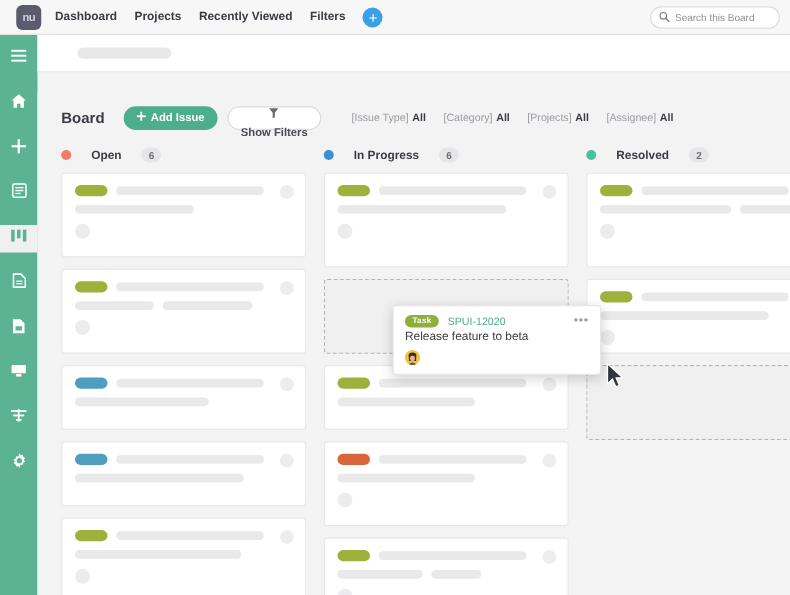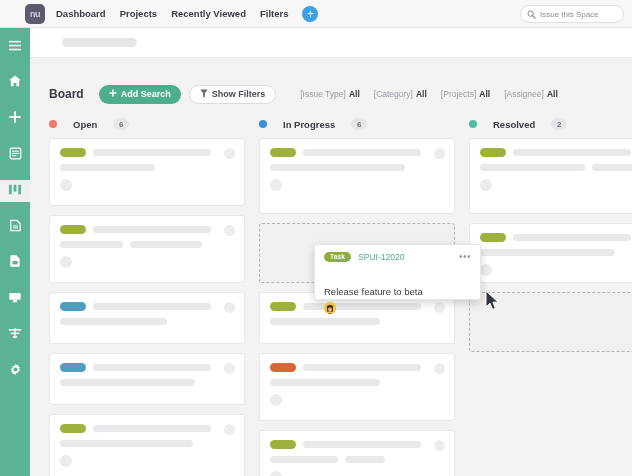--- a/index.html
+++ b/index.html
@@ -8,21 +8,21 @@
     overflow: hidden;
     font-family: "Liberation Sans", sans-serif;
     background: #ffffff;
   }
   #app { position: relative; width: 632px; height: 476px; background:#f3f3f4; }
 
   
   .topnav {
     position: absolute; top:0; left:0; width:632px; height:28px;
     background:#f7f7f8; border-bottom:1px solid #e4e4e6;
-    display:flex; align-items:center; padding:0 25px;
+    display:flex; align-items:center; padding:0 13px;
   }
   .logo {
     width:20px; height:20px; border-radius:5px;
     background:#5b5a6e; color:#cfcfda;
     font-size:9px; font-weight:bold; letter-spacing:-0.5px;
     display:flex; align-items:center; justify-content:center;
     margin-right:11px; flex:0 0 auto;
   }
   .navlink {
     font-size:9.5px; color:#3a3a42; font-weight:600;
@@ -82,21 +82,21 @@
     height:19px; background:#4cae8b; color:#fff;
     border-radius:10px; font-size:9px; font-weight:600;
     display:flex; align-items:center; gap:4px;
     padding:0 10px; cursor:pointer; white-space:nowrap;
   }
   .btn-filters {
     height:19px; background:#fff; color:#4a4a52;
     border:1px solid #dcdcdf; border-radius:10px;
     font-size:9px; font-weight:600;
     display:flex; align-items:center; gap:4px;
-    padding:0 10px; margin-left:8px; cursor:pointer; white-space:nowrap;
+    padding:0 10px; margin-left:8px; cursor:pointer; white-space:nowrap;flex-direction:column;
   }
   .filters-group { display:flex; align-items:center; margin-left:24px; gap:14px; }
   .filter-chip { font-size:8.5px; white-space:nowrap; cursor:pointer; }
   .filter-chip .k { color:#9a9aa1; }
   .filter-chip .v { color:#3b3b43; font-weight:bold; margin-left:3px; }
 
   
   .columns {
     position:absolute; left:0; top:40px; width:602px; height:378px;
     display:flex; padding-left:19px; gap:14px;
@@ -156,21 +156,21 @@
     letter-spacing:0.2px;
   }
   .issue-key {
     font-size:8.5px; color:#4cae8b; font-weight:normal;
     margin-left:7px; cursor:pointer;
   }
   .kebab {
     margin-left:auto; color:#9b9ba2; font-size:10px;
     letter-spacing:0.5px; line-height:1; cursor:pointer;
   }
-  .drag-title { font-size:9.5px; color:#3b3b43; margin-top:24px; }
+  .drag-title { font-size:9.5px; color:#3b3b43; margin-top:2px; }
   .drag-avatar {
     width:12px; height:12px; border-radius:50%;
     margin-top:5px; overflow:hidden;
     background:#f0c040;
   }
 
   
   .cursor { position:absolute; left:485px; top:290px; z-index:60; pointer-events:none; }
 </style>
 </head>
@@ -186,21 +186,21 @@
     <div class="navlink">Filters</div>
     <div class="plus-btn">+</div>
 
     <div class="search-box">
       <span>
         <svg width="9" height="9" viewBox="0 0 16 16">
           <circle cx="6.5" cy="6.5" r="4.7" fill="none" stroke="#7d7d86" stroke-width="1.6"></circle>
           <line x1="10" y1="10" x2="14.5" y2="14.5" stroke="#7d7d86" stroke-width="1.8" stroke-linecap="round"></line>
         </svg>
       </span>
-      <span class="ph">Issue this Space</span>
+      <span class="ph">Search this Board</span>
     </div>
   </div>
 
   <div class="rail">
     <div class="rail-item">
       <span>
         <svg width="14" height="12" viewBox="0 0 16 14">
           <rect x="1" y="1" width="14" height="1.8" fill="currentColor"></rect>
           <rect x="1" y="5.6" width="14" height="1.8" fill="currentColor"></rect>
           <rect x="1" y="10.2" width="14" height="1.8" fill="currentColor"></rect>
@@ -296,21 +296,21 @@
     <div class="board-toolbar">
       <div class="board-title">Board</div>
 
       <div class="btn-add">
         <span>
           <svg width="8" height="8" viewBox="0 0 10 10">
             <rect x="4.1" y="0.5" width="1.8" height="9" fill="#fff"></rect>
             <rect x="0.5" y="4.1" width="9" height="1.8" fill="#fff"></rect>
           </svg>
         </span>
-        <span>Add Search</span>
+        <span>Add Issue</span>
       </div>
 
       <div class="btn-filters">
         <span>
           <svg width="8" height="9" viewBox="0 0 10 11">
             <path d="M0.4 0.6h9.2L6.1 5.2v4.3L3.9 10.6V5.2z" fill="#6b6b73"></path>
           </svg>
         </span>
         <span>Show Filters</span>
       </div>

